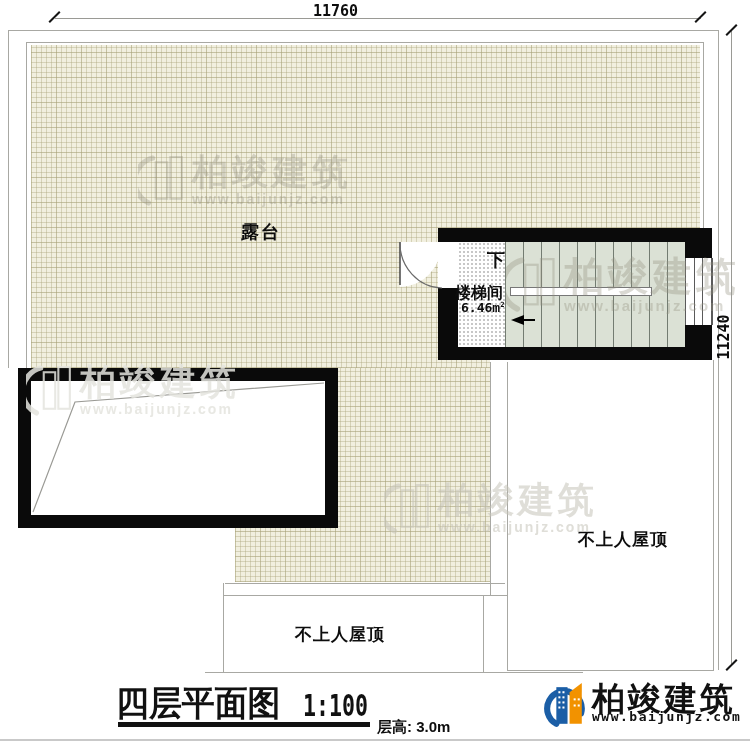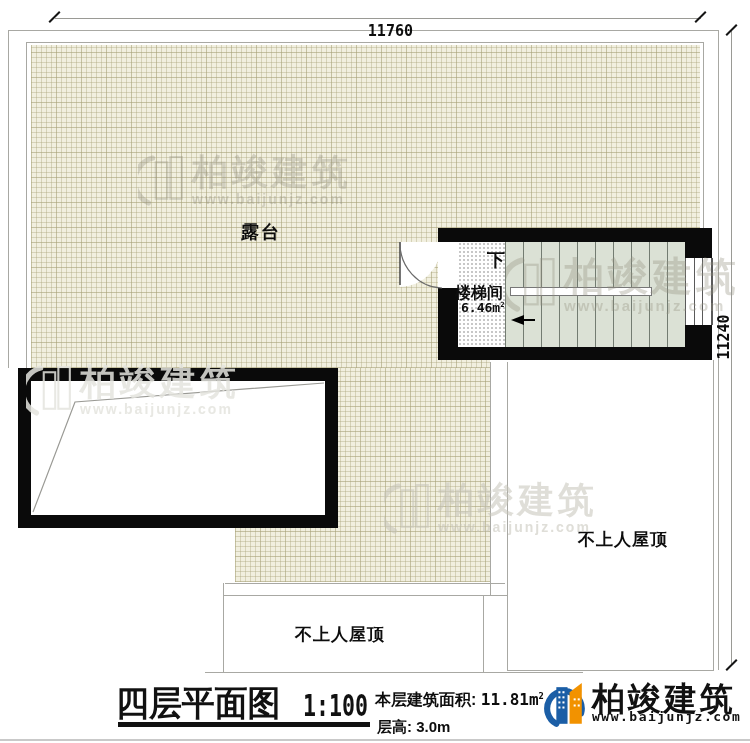--- a/index.html
+++ b/index.html
@@ -106,21 +106,21 @@
   <div class="lbl" style="left:241px;top:220px;font-size:18px;letter-spacing:2px;">露台</div>
   <div class="lbl" style="left:487px;top:248px;font-size:18px;">下</div>
   <div class="lbl" style="left:455px;top:283px;font-size:16px;">楼梯间</div>
   <div class="lbl num" style="left:461px;top:300px;font-size:13px;"><span>6.46m</span><sup>2</sup></div>
   <div class="lbl" style="left:578px;top:528px;font-size:17px;letter-spacing:1px;">不上人屋顶</div>
   <div class="lbl" style="left:295px;top:623px;font-size:17px;letter-spacing:1px;">不上人屋顶</div>
 
   <div class="hline dimline" style="left:55px;top:18px;width:646px;"></div>
   <div class="tick" style="left:47px;top:16px;"></div>
   <div class="tick" style="left:693px;top:16px;"></div>
-  <div class="lbl num" style="left:313px;top:2px;width:100px;text-align:right;font-size:15px;z-index:7;margin-top:20px;">11760</div>
+  <div class="lbl num" style="left:313px;top:2px;width:100px;text-align:left;font-size:15px;z-index:7;">11760</div>
 
   <div class="vline dimline" style="left:731px;top:30px;height:636px;"></div>
   <div class="tick" style="left:724px;top:29px;"></div>
   <div class="tick" style="left:724px;top:664px;"></div>
   <div class="lbl num" style="left:694px;top:328px;width:60px;text-align:center;font-size:15px;transform:rotate(-90deg);z-index:7;">11240</div>
 
   <div class="wm" style="left:138px;top:150px;color:rgba(135,132,118,.30);">
     <svg width="48" height="60" viewBox="0 0 46 56">
       <path d="M14 7 A23 23 0 0 0 10 50" fill="none" stroke="currentColor" stroke-width="5" stroke-linecap="round"></path>
       <rect x="17" y="11" width="11" height="35" fill="none" stroke="currentColor" stroke-width="2"></rect>
@@ -164,24 +164,20 @@
     </svg>
     <div class="wmtxt">
         <span class="wmbrand" style="font-size:36px;">柏竣建筑</span>
       <span class="wmurl" style="font-size:14px;">www.baijunjz.com</span>
       </div>
   </div>
 
   <div class="tb-title" style="left:116px;top:680px;font-size:35px;transform:scaleX(.94);">四层平面图</div>
   <div class="tb-title num" style="left:303px;top:688px;font-size:30px;transform:scaleX(.72);">1:100</div>
   <div class="tb-bar" style="left:118px;top:722px;width:252px;height:5px;"></div>
-  <div class="lbl" style="left:375px;top:690px;font-size:16px;z-index:8;">
-    <span>本层建筑面积:</span>
-    <span class="num">11.81m</span><sup class="num">2</sup>
-  </div>
   <div class="lbl" style="left:377px;top:718px;font-size:15px;z-index:8;text-align:right;">层高: 3.0m</div>
 
   <svg class="abs" style="left:543px;top:678px;z-index:8;" width="45" height="57" viewBox="0 0 44 56">
     <circle cx="21" cy="30" r="17" fill="none" stroke="#1b5ea6" stroke-width="6" stroke-linecap="round" stroke-dasharray="76 31" transform="rotate(118 21 30)"></circle>
     <rect x="13" y="9" width="11" height="36" fill="#1b5ea6"></rect>
     <polygon points="26,14 38,5 38,45 26,45" fill="#f29200"></polygon>
     <g fill="#fff">
       <rect x="15" y="13" width="2" height="2"></rect>
         <rect x="19" y="13" width="2" height="2"></rect>
       <rect x="15" y="18" width="2" height="2"></rect>

